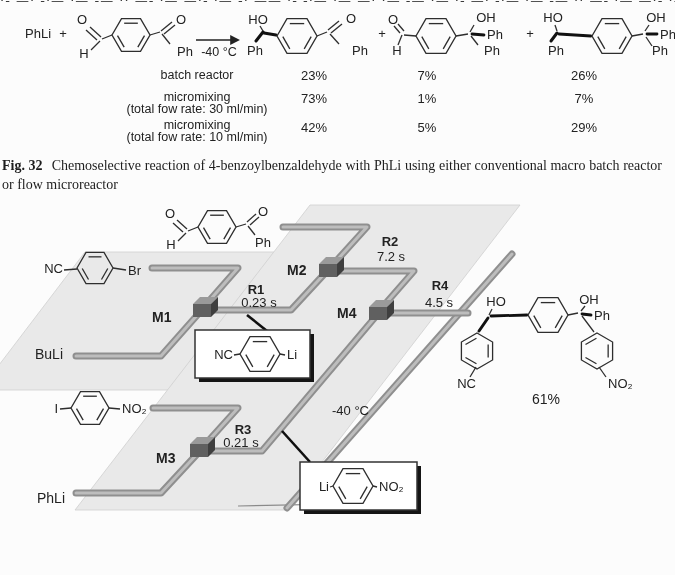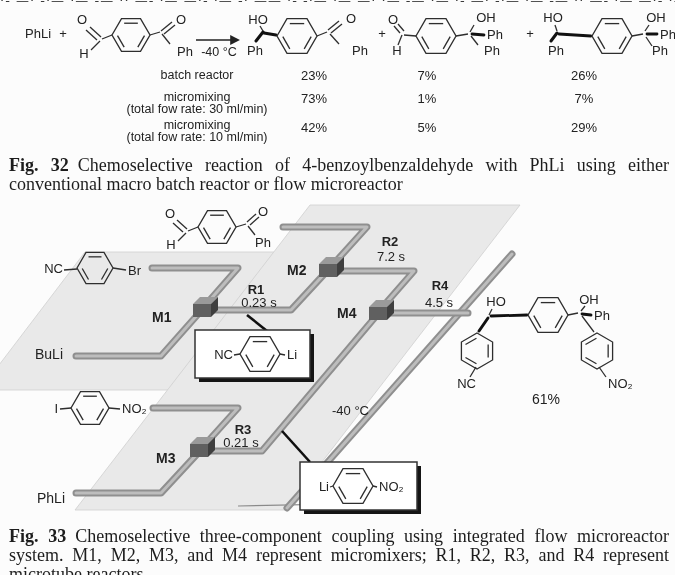--- a/index.html
+++ b/index.html
@@ -15,22 +15,22 @@
   .chem{stroke:#2e2e2e;fill:none;}
   .bond{stroke:#2e2e2e;stroke-width:1.3;fill:none;}
   .wedge{stroke:#111;stroke-width:3;stroke-linecap:round;}
   .bbond{stroke:#111;stroke-width:2.8;stroke-linecap:round;}
   .tube-out{stroke:#8f8f8f;stroke-width:7;fill:none;stroke-linecap:round;stroke-linejoin:round;}
   .tube-in{stroke:#bdbdbd;stroke-width:3;fill:none;stroke-linecap:round;stroke-linejoin:round;}
   .conn{stroke:#0f0f0f;stroke-width:2.6;}
   .plate{fill:#e9e9e9;stroke:#cfcfcf;stroke-width:0.8;}
   .boxshadow{fill:#151515;}
   .insetbox{fill:#ffffff;stroke:#333;stroke-width:1.5;}
-  .caption{position:absolute;left:9px;width:660px;text-align:justify;
-           font-family:"Liberation Serif",serif;font-size:18px;line-height:19px;color:#1d1d1d;}
+  .caption{position:absolute;left:2px;width:660px;text-align:justify;
+           font-family:"Liberation Serif",serif;font-size:14px;line-height:19px;color:#1d1d1d;}
   .caption b{margin-right:9px;}
 </style>
 </head>
 <body>
 
 <div id="frame">
 
   <div id="topstrip">
     <span class="frag">·- —· -·— ·— -— ·· —- ·— —·- ·— -· —— ·- -·— ·— —· ·— -— ·— ·- —· -·— ·— -— ·· —- ·— —·- ·— -· —— ·- -·—</span>
   </div>
@@ -309,17 +309,14 @@
     <text x="259" y="107" class="t13" text-anchor="middle">0.23 s</text>
     <text x="390" y="46" class="b13" text-anchor="middle">R2</text>
     <text x="391" y="61" class="t13" text-anchor="middle">7.2 s</text>
     <text x="243" y="234" class="b13" text-anchor="middle">R3</text>
     <text x="241" y="247" class="t13" text-anchor="middle">0.21 s</text>
     <text x="440" y="90" class="b13" text-anchor="middle">R4</text>
     <text x="439" y="107" class="t13" text-anchor="middle">4.5 s</text>
     <text x="332" y="215" class="t13">-40 °C</text>
   </svg>
 
-  <div class="caption" style="top:527px">
-    <b>Fig. 33</b><span>Chemoselective three-component coupling using integrated flow microreactor system. M1, M2, M3, and M4 represent micromixers; R1, R2, R3, and R4 represent microtube reactors</span>
-  </div>
 
 </div>
 
 </body></html>

